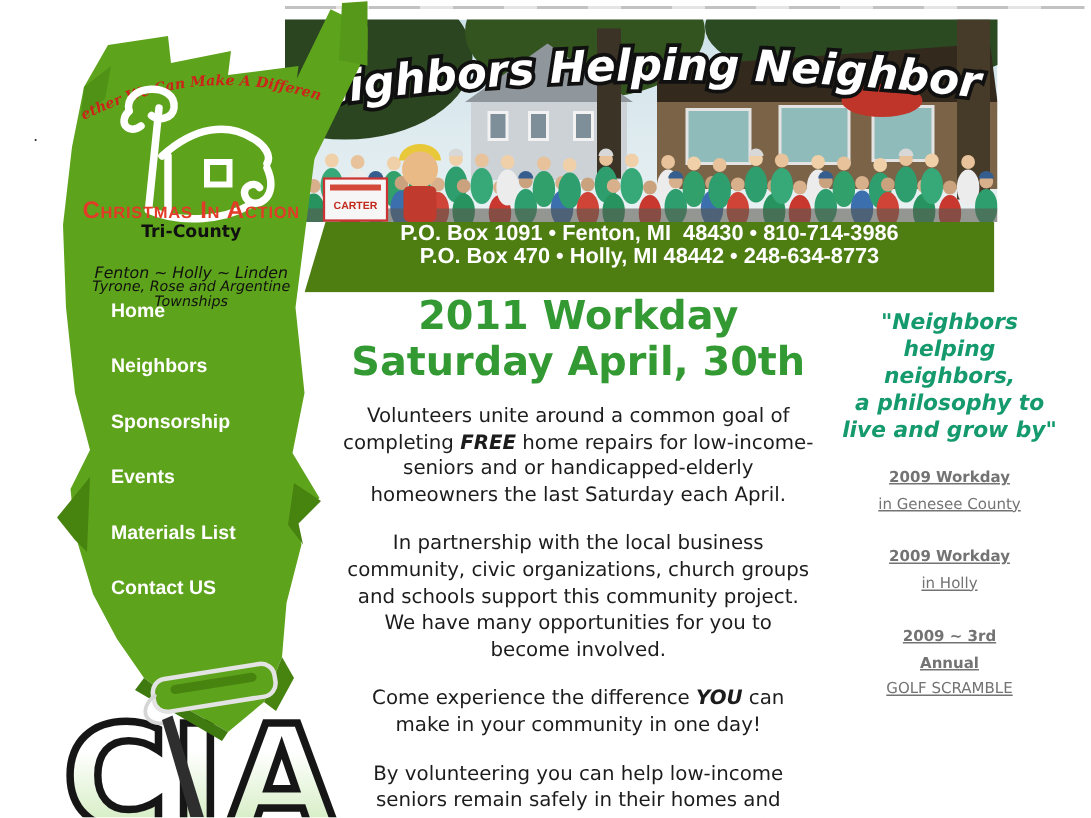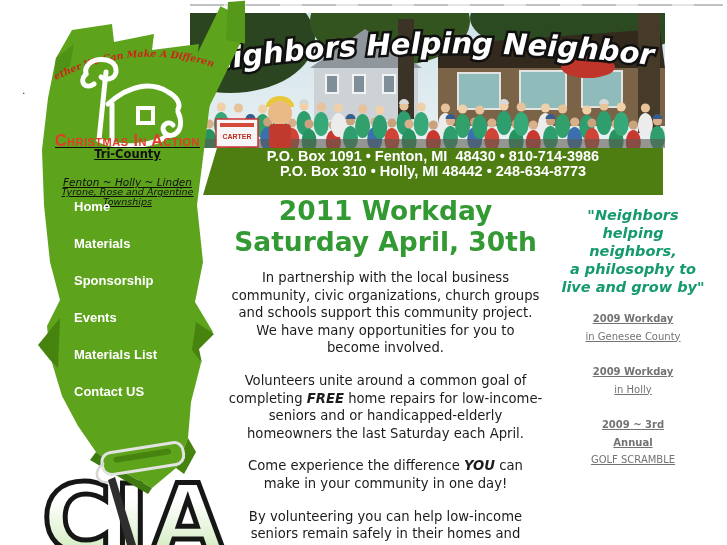--- a/index.html
+++ b/index.html
@@ -19,21 +19,21 @@
   .addr-bar{position:absolute;left:203px;top:148px;width:460px;height:47px;background:#4e7d12;
         clip-path:polygon(14px 0,100% 0,100% 100%,0 100%);z-index:1;
         color:#fff;font-weight:bold;font-size:14.5px;line-height:15px;text-align:center;
         font-family:"Liberation Sans",sans-serif;padding-top:1px;box-sizing:border-box;}
   .addr-bar div{white-space:pre;}
 
   
   .sidebar-svg{position:absolute;left:0;top:0;z-index:3;pointer-events:none;}
   .tagline-text{font-family:"DejaVu Serif",serif;font-style:italic;font-weight:bold;
         font-size:9.5px;fill:#cc2418;}
-  .logo-text{position:absolute;left:40px;top:133px;width:175px;text-align:center;z-index:4;color:#101010;text-decoration:underline;}
+  .logo-text{position:absolute;left:40px;top:133px;width:175px;text-align:center;z-index:4;color:#101010;}
   .org{color:#e23b28;font-variant:small-caps;font-weight:bold;font-size:16px;line-height:15px;
         font-family:"Liberation Sans",sans-serif;letter-spacing:.5px;}
   .region{font-size:11.5px;font-weight:bold;line-height:11px;margin-top:1px;}
   .cities{font-size:10.5px;font-style:italic;line-height:10px;margin-top:17px;}
   .townships{font-size:9.5px;font-style:italic;line-height:10px;text-align:center;}
 
   .nav{position:absolute;left:74px;top:197px;z-index:5;}
   .nav a{display:block;color:#fff;font-weight:bold;font-size:13px;line-height:20px;
         margin-bottom:17px;text-decoration:none;font-family:"Liberation Sans",sans-serif;cursor:pointer;}
 
@@ -217,21 +217,21 @@
 
       <path id="arcpath" d="M 18 58 Q 237 26 462 52" fill="none"></path>
       <text class="headline-text">
         <textPath href="#arcpath" startOffset="50%" text-anchor="middle">"Neighbors Helping Neighbors"</textPath>
       </text>
     </svg>
   </div>
 
   <div class="addr-bar">
     <div>P.O. Box 1091 • Fenton, MI  48430 • 810-714-3986</div>
-    <div>P.O. Box 310 • Holly, MI 48442 • 248-634-8773</div>
+    <div>P.O. Box 470 • Holly, MI 48442 • 248-634-8773</div>
   </div>
 
   <svg class="sidebar-svg" width="245" height="545" viewBox="0 0 245 545">
 
     <g transform="rotate(26 212 60)">
         <rect x="196" y="8" width="34" height="118" fill="#5ea31c"></rect>
       </g>
     <polygon points="228,2 258,0 246,44 226,40" fill="#55981a"></polygon>
 
     <path fill="#5ea31c" d="M72,30 L112,24 L114,42 L154,34 L152,50 L199,44 L197,60 L216,58 L211,95
@@ -273,36 +273,36 @@
 
   <div class="logo-text">
     <div class="org">Christmas In Action</div>
     <div class="region">Tri-County</div>
     <div class="cities">Fenton ~ Holly ~ Linden</div>
     <div class="townships">Tyrone, Rose and Argentine Townships</div>
   </div>
 
   <nav class="nav">
     <a>Home</a>
-    <a>Materials</a>
+    <a>Neighbors</a>
     <a>Sponsorship</a>
     <a>Events</a>
     <a>Materials List</a>
     <a>Contact US</a>
   </nav>
 
   <div class="cia">CIA</div>
 
   <main>
     <h1>
       <span>2011 Workday</span><br>
       <span>Saturday April, 30th</span>
     </h1>
+    <p><span>Volunteers unite around a common goal of completing </span><span class="hl">FREE</span><span> home repairs for low-income-seniors and or handicapped-elderly homeowners the last Saturday each April.</span></p>
     <p>In partnership with the local business community, civic organizations, church groups and schools support this community project. We have many opportunities for you to become involved.</p>
-    <p><span>Volunteers unite around a common goal of completing </span><span class="hl">FREE</span><span> home repairs for low-income-seniors and or handicapped-elderly homeowners the last Saturday each April.</span></p>
     <p><span>Come experience the difference </span><span class="hl">YOU</span><span> can make in your community in one day!</span></p>
     <p>By volunteering you can help low-income seniors remain safely in their homes and improve the community for everyone to live and work.</p>
   </main>
 
   <aside>
     <div class="quote">
       <div>"Neighbors</div>
       <div>helping</div>
       <div>neighbors,</div>
       <div>a philosophy to</div>

